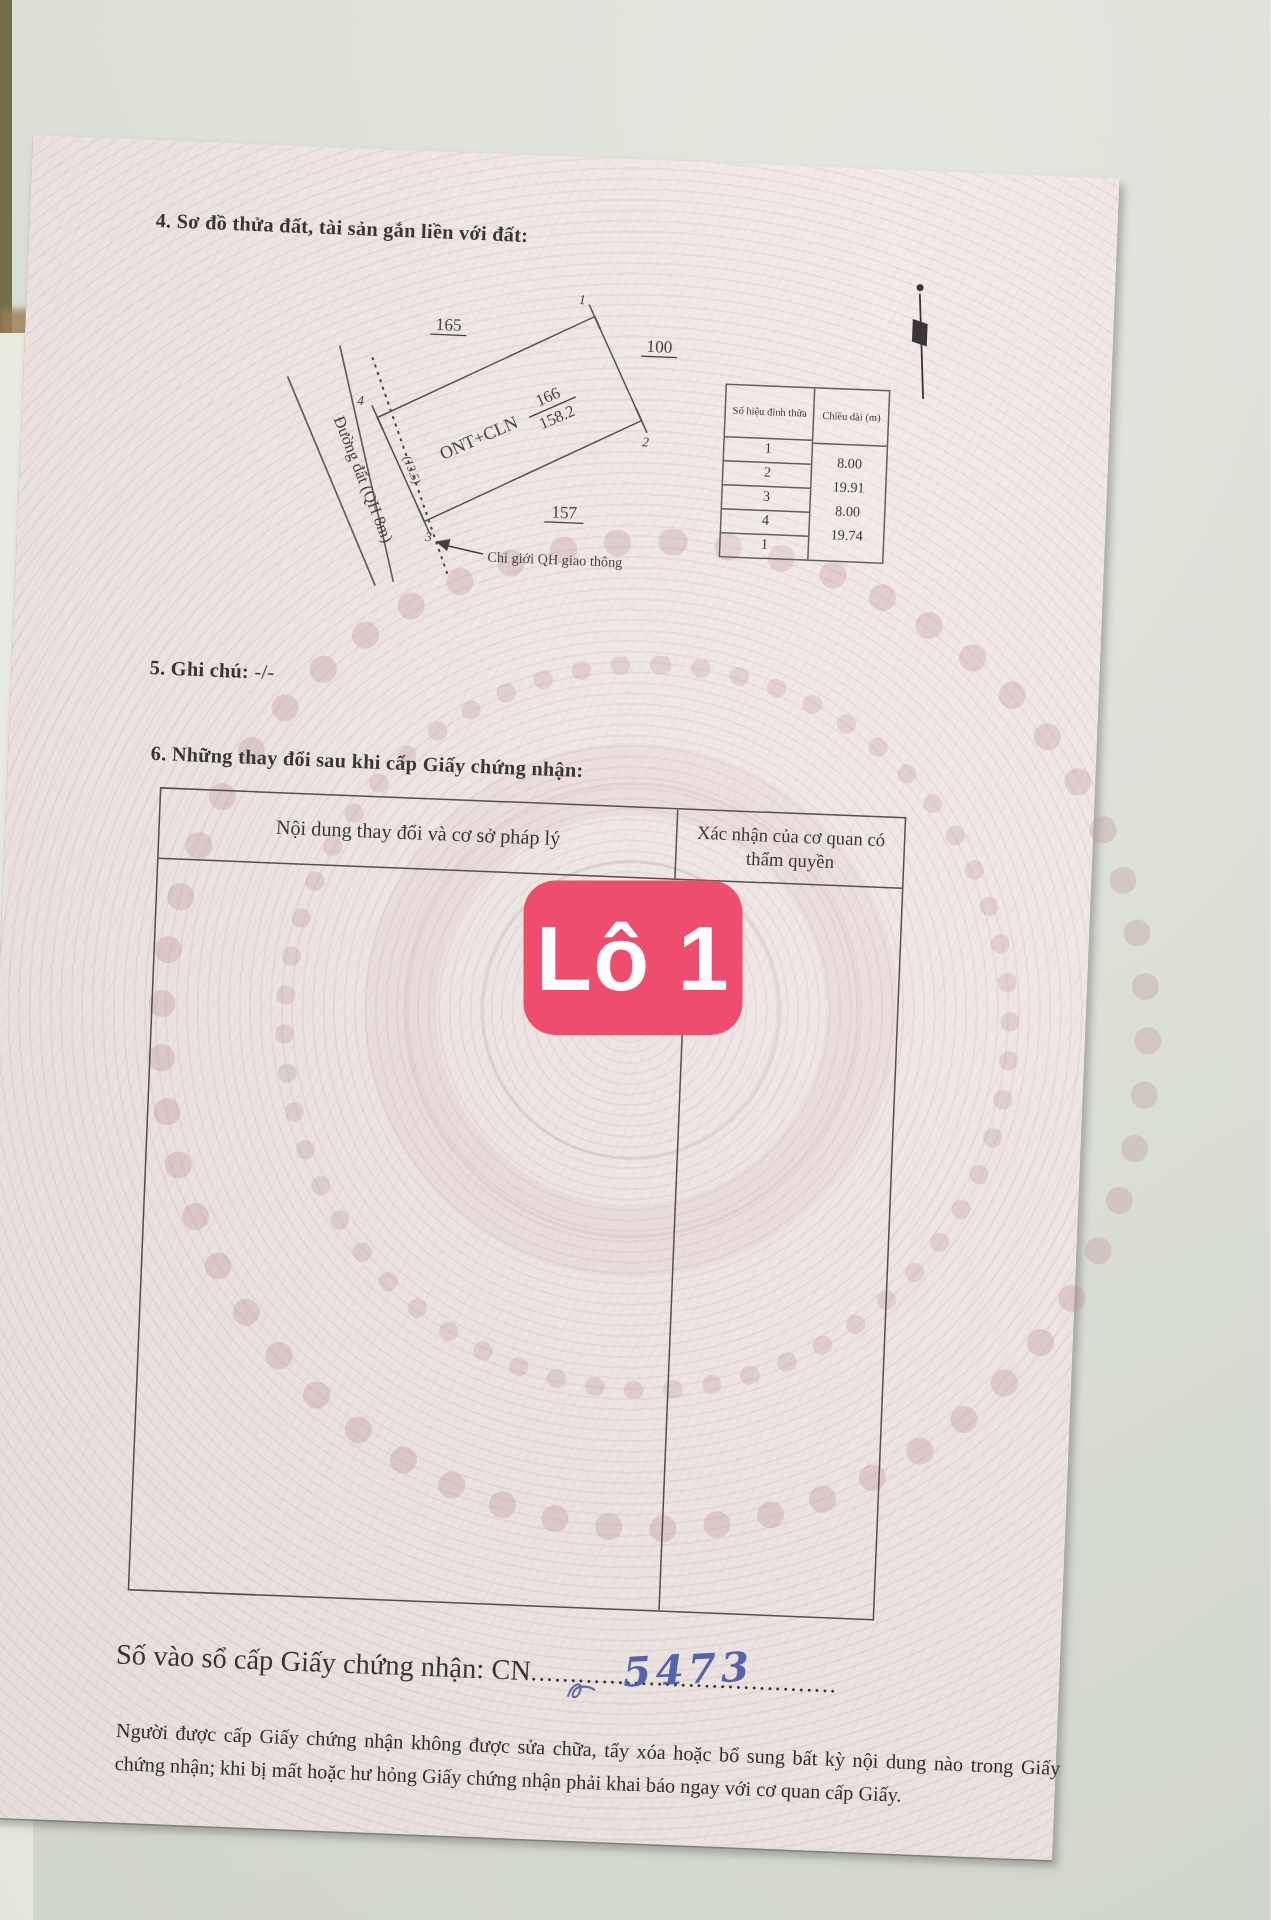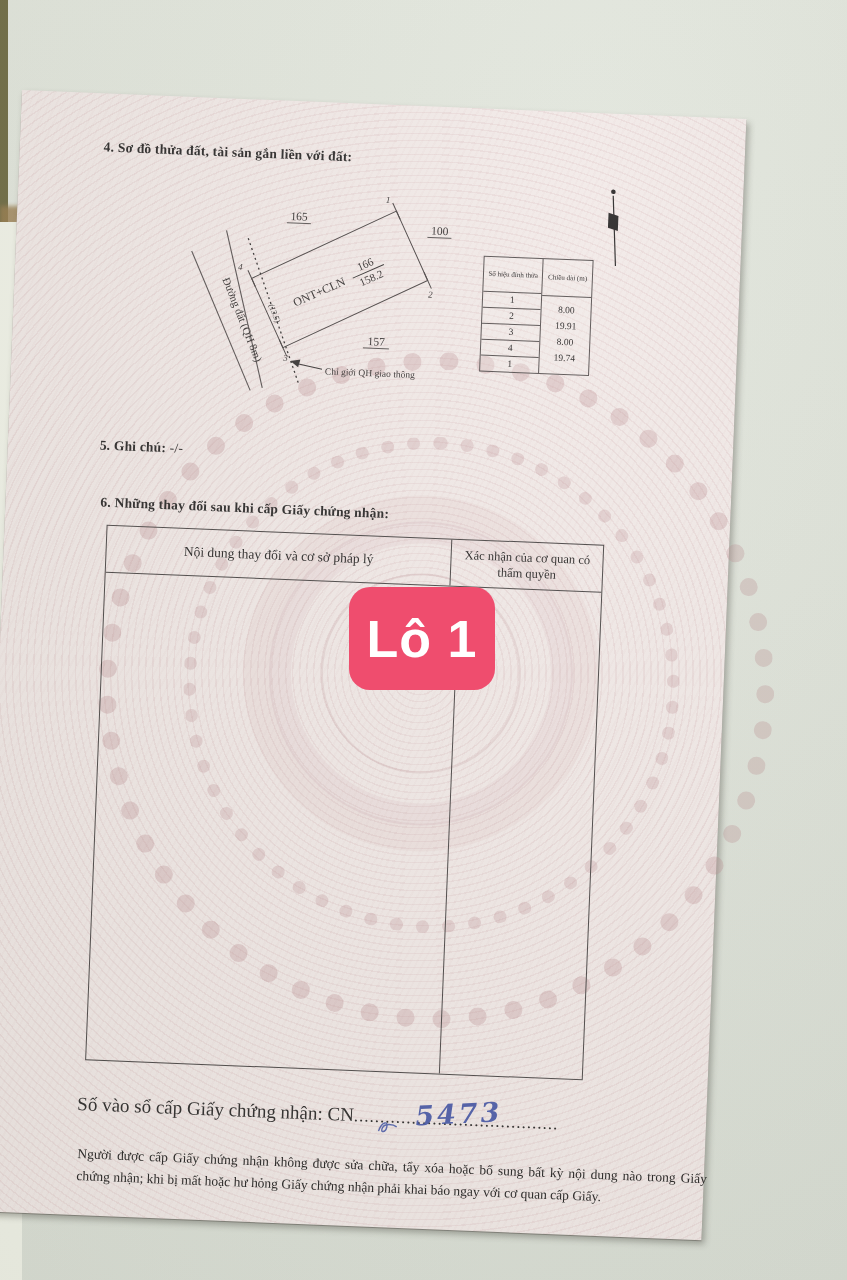--- a/index.html
+++ b/index.html
@@ -67,21 +67,21 @@
   .reg-number{
     position:absolute;left:338px;top:-10px;color:#3f51a5;font-size:27px;font-style:italic;
     font-family:"DejaVu Serif",serif;letter-spacing:3px;transform:rotate(-5deg);font-weight:bold;opacity:.9;}
   .ink-scribble{position:absolute;left:300px;top:14px;}
   .footer-note{position:absolute;left:98px;top:1050px;width:630px;font-size:13.5px;line-height:1.6;
                text-align:justify;color:#262424;}
   
   .badge{
     position:absolute;left:349px;top:587px;width:146px;height:103px;border-radius:21px;
     background:#ef4d6e;display:flex;align-items:center;justify-content:center;z-index:5;
-    font-family:"Liberation Sans",sans-serif;font-weight:bold;font-size:52px;color:#ffffff;
+    font-family:"Liberation Sans",sans-serif;font-weight:bold;font-size:61px;color:#ffffff;
     letter-spacing:1px;
   }
 </style>
 </head>
 <body>
 
 <div class="grout-dark"></div>
 <div class="grout-smudge"></div>
 <div class="tile-white-strip"></div>
 

